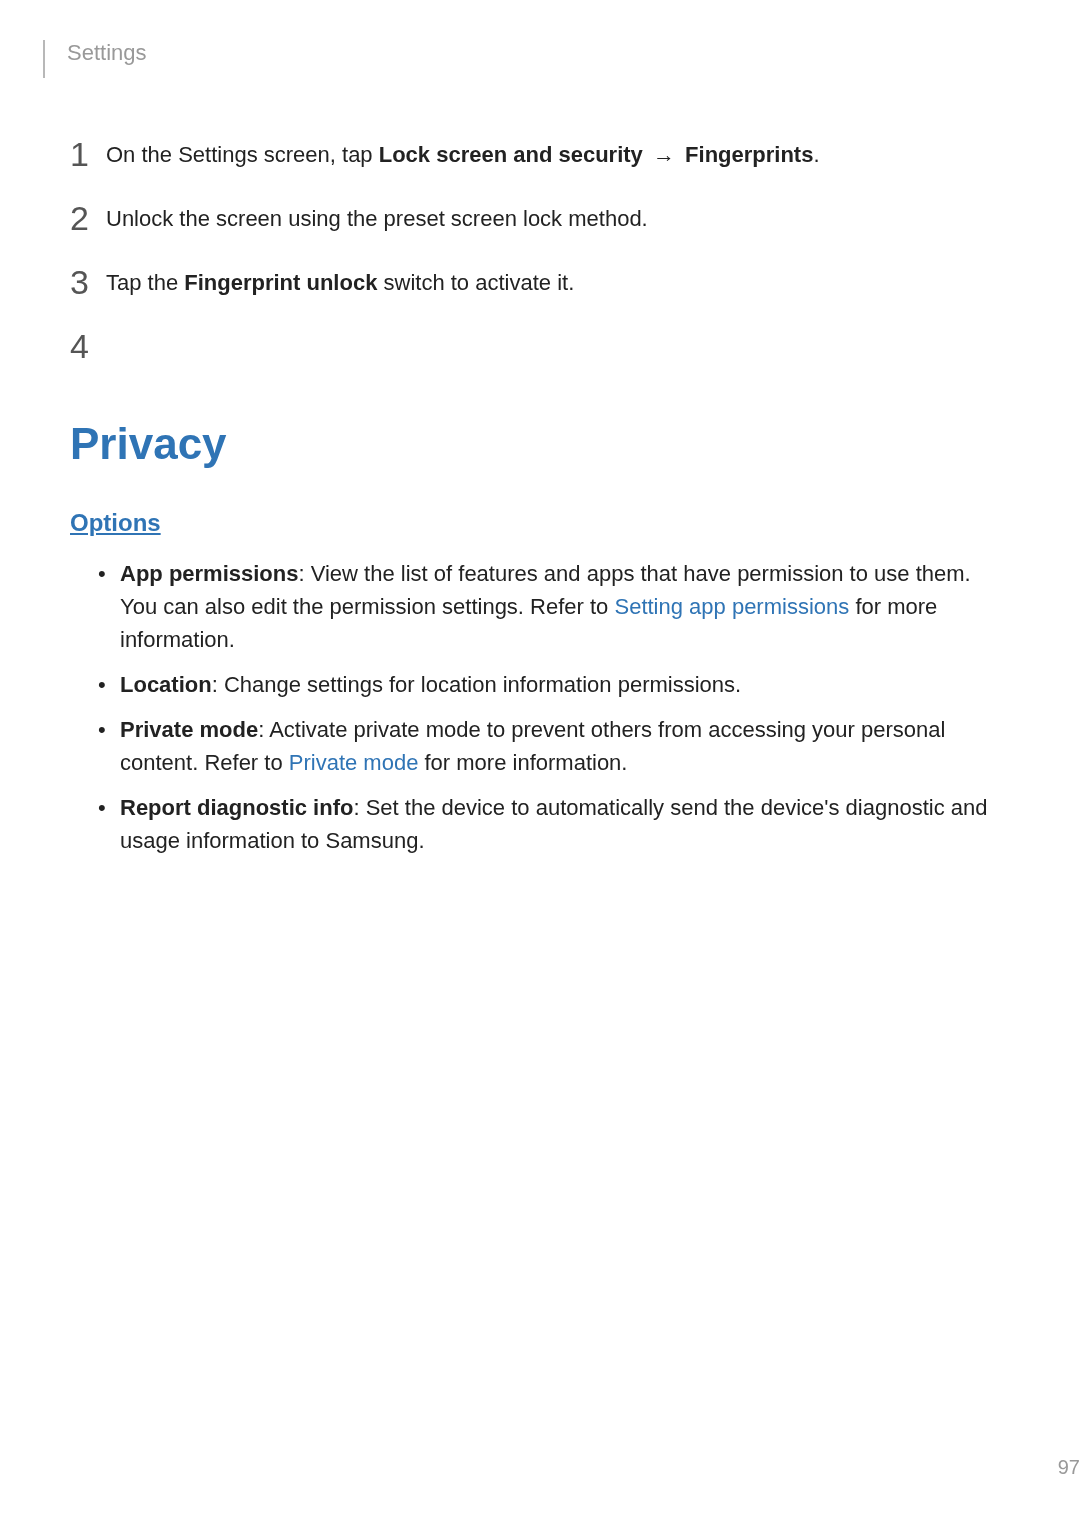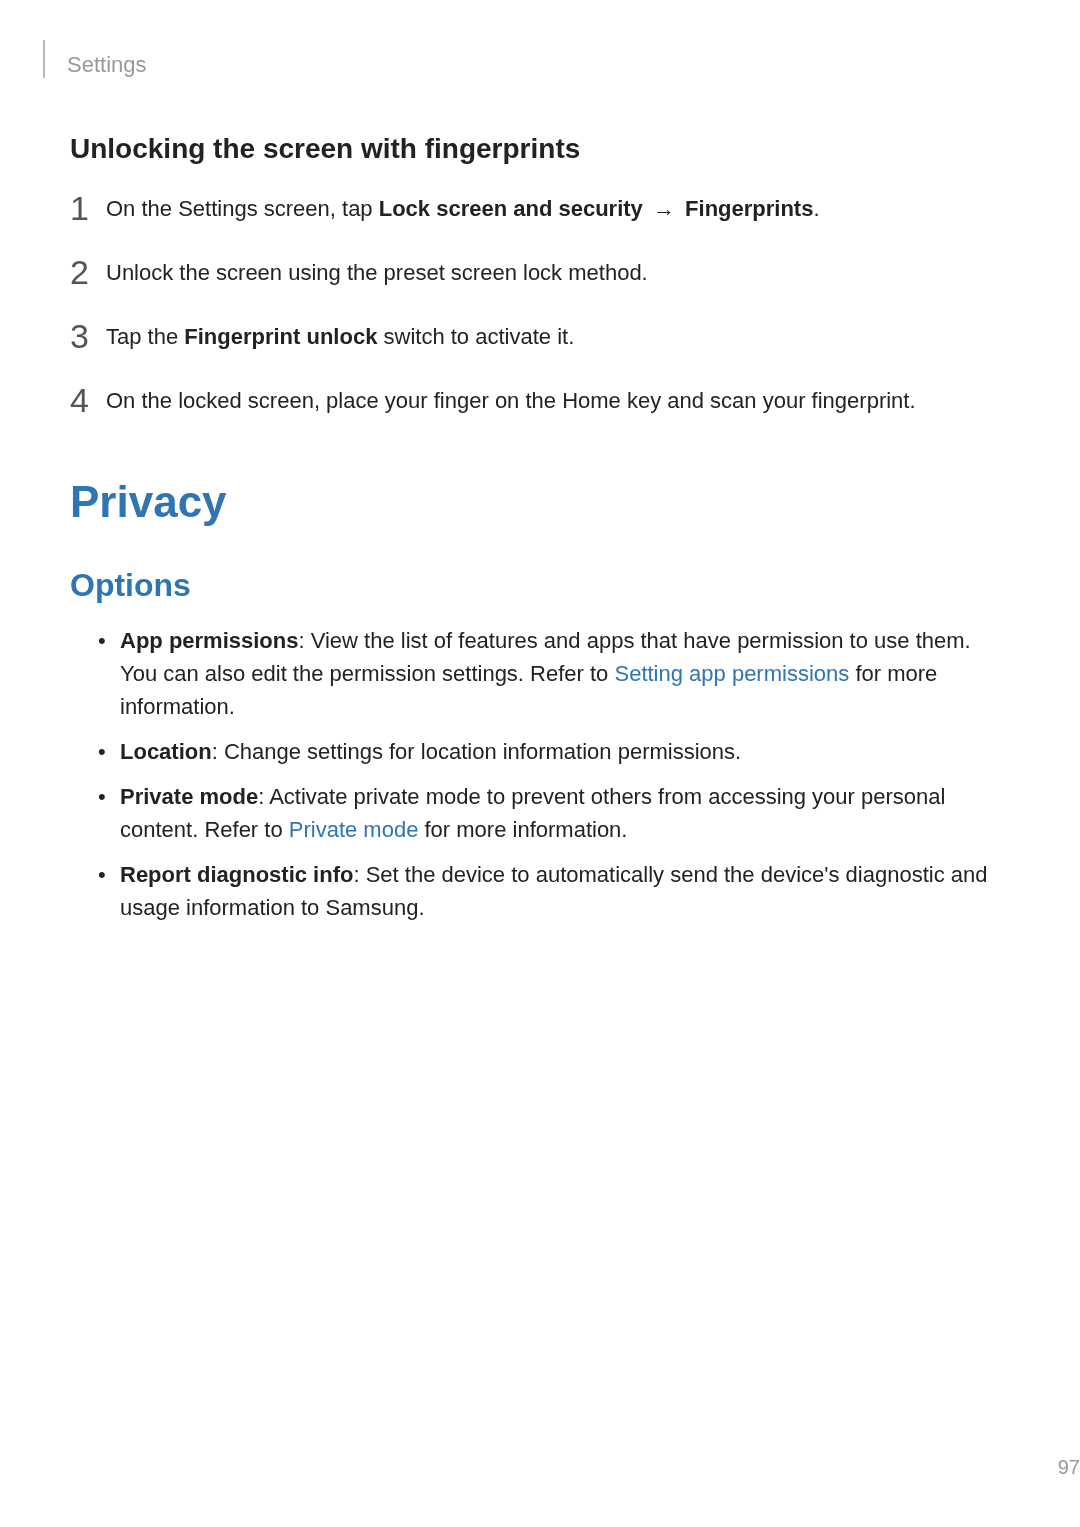--- a/index.html
+++ b/index.html
@@ -9,21 +9,21 @@
       background: #ffffff;
       font-family: "Segoe UI", "Helvetica Neue", Arial, sans-serif;
       color: #222;
       position: relative;
     }
     .page {
       padding: 40px 70px 0 70px;
     }
     .header {
       display: flex;
-      align-items: flex-end;
+      align-items: flex-start;
       margin-bottom: 55px;
       margin-left: -27px;
     }
     .header .bar {
       width: 2px;
       height: 38px;
       background: #b8b8b8;
       margin-right: 22px;
     }
     .section-label {
@@ -70,24 +70,25 @@
     .bold { font-weight: 700; }
     .arrow { padding: 0 4px; }
     .h1-title {
       font-size: 44px;
       font-weight: 700;
       color: #2f74b5;
       margin-top: 60px;
       margin-bottom: 40px;
     }
     .h2-title {
-      font-size: 32px;
+      font-size: 24px;
       font-weight: 700;
       color: #2f74b5;
       margin-bottom: 20px;
+      text-decoration: underline;
     }
     .bullets {
       list-style: none;
       margin-left: 28px;
       margin-top: 2px;
     }
     .bullet {
       position: relative;
       padding-left: 22px;
       font-size: 22px;
@@ -119,42 +120,40 @@
 </head>
 <body>
 
 <div class="page">
 
   <div class="header">
     <div class="bar"></div>
     <div class="section-label">Settings</div>
   </div>
 
-  <div class="h3-title">Unlocking the screen with fingerprints</div>
 
   <ol class="steps">
     <li class="step">
       <span class="step-num">1</span>
       <span class="step-text">
         <span>On the Settings screen, tap </span><span class="bold">Lock screen and security</span><span class="arrow"> → </span><span class="bold">Fingerprints</span><span>.</span>
       </span>
     </li>
     <li class="step">
       <span class="step-num">2</span>
       <span class="step-text">Unlock the screen using the preset screen lock method.</span>
     </li>
     <li class="step">
       <span class="step-num">3</span>
       <span class="step-text">
         <span>Tap the </span><span class="bold">Fingerprint unlock</span><span> switch to activate it.</span>
       </span>
     </li>
     <li class="step">
       <span class="step-num">4</span>
-      <span class="step-text">On the locked screen, place your finger on the Home key and scan your fingerprint.</span>
     </li>
   </ol>
 
   <div class="h1-title">Privacy</div>
 
   <div class="h2-title">Options</div>
 
   <ul class="bullets">
     <li class="bullet">
       <span class="bold">App permissions</span><span>: View the list of features and apps that have permission to use them. You can also edit the permission settings. Refer to </span><span class="link">Setting app permissions</span><span> for more information.</span>

